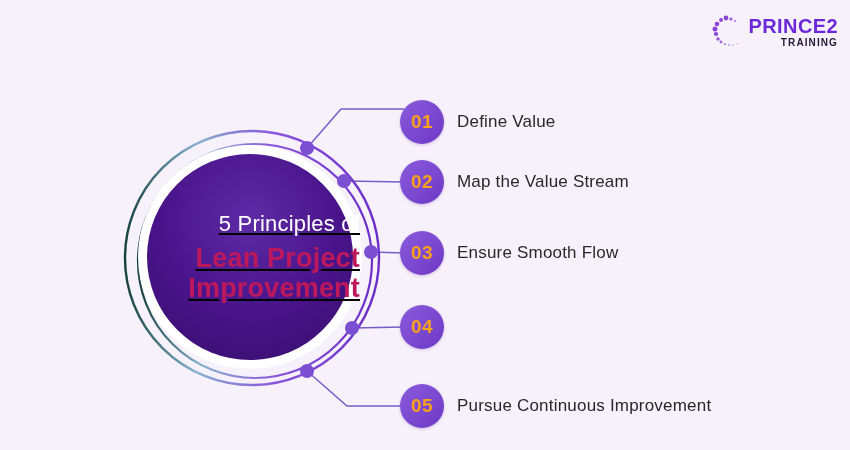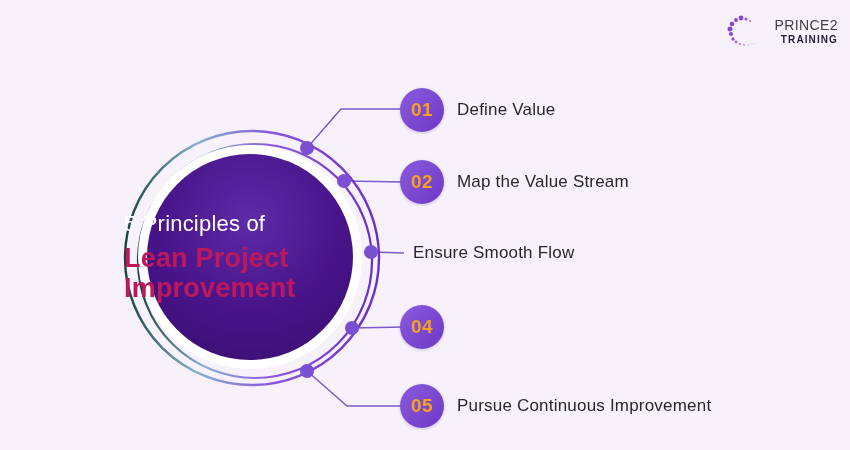--- a/index.html
+++ b/index.html
@@ -12,30 +12,31 @@
     height: 450px;
     background: #F7F1FB;
     overflow: hidden;
   }
 
   .graphic-svg { position: absolute; inset: 0; }
 
   
   .center-text {
     position: absolute;
-    left: 124px;
+    left: 140px;
     top: 154px;
     width: 220px;
     height: 206px;
     display: flex;
     flex-direction: column;
-    align-items: flex-start;
+    align-items: flex-end;
     justify-content: center;
     text-align: center;
     pointer-events: none;
+    text-decoration: underline;
   }
   .center-line1 {
     color: #FFFFFF;
     font-size: 22px;
     font-weight: 500;
     letter-spacing: 0.2px;
     margin-bottom: 6px;
   }
   .center-line2, .center-line3 {
     color: #be185d;
@@ -46,21 +47,21 @@
   }
 
   
   .item {
     position: absolute;
     left: 400px;
     display: flex;
     align-items: center;
     height: 44px;
   }
-  .item-1 { top: 88px; justify-content: center; }
+  .item-1 { top: 100px; justify-content: center; }
   .item-2 { top: 160px; }
   .item-3 { top: 231px; }
   .item-4 { top: 305px; gap: 48px; }
   .item-5 { top: 384px; }
 
   .badge {
     width: 44px;
     height: 44px;
     border-radius: 50%;
     background: linear-gradient(135deg, #8A5BDC 0%, #6E38C6 100%);
@@ -88,23 +89,23 @@
   
   .logo {
     position: absolute;
     top: 12px;
     right: 12px;
     display: flex;
     align-items: center;
   }
   .logo-text { display: flex; flex-direction: column; align-items: flex-end; }
   .logo-brand {
-    color: #404040;
-    font-size: 14px;
-    font-weight: 400;
+    color: #6d28d9;
+    font-size: 20px;
+    font-weight: 700;
     letter-spacing: 0.4px;
     line-height: 1.1;
   }
   .logo-sub {
     color: #241A35;
     font-size: 10px;
     font-weight: 800;
     letter-spacing: 1.1px;
     line-height: 1.2;
     margin-left: 17px;
@@ -167,20 +168,23 @@
   </div>
 
   <div class="item item-2">
     <div class="badge">
       <span class="badge-num">02</span>
     </div>
     <span class="item-label">Map the Value Stream</span>
   </div>
 
   <div class="item item-3">
+    <div class="badge">
+      <span class="badge-num">03</span>
+    </div>
     <span class="item-label">Ensure Smooth Flow</span>
   </div>
 
   <div class="item item-4">
     <div class="badge">
       <span class="badge-num">04</span>
     </div>
   </div>
 
   <div class="item item-5">

